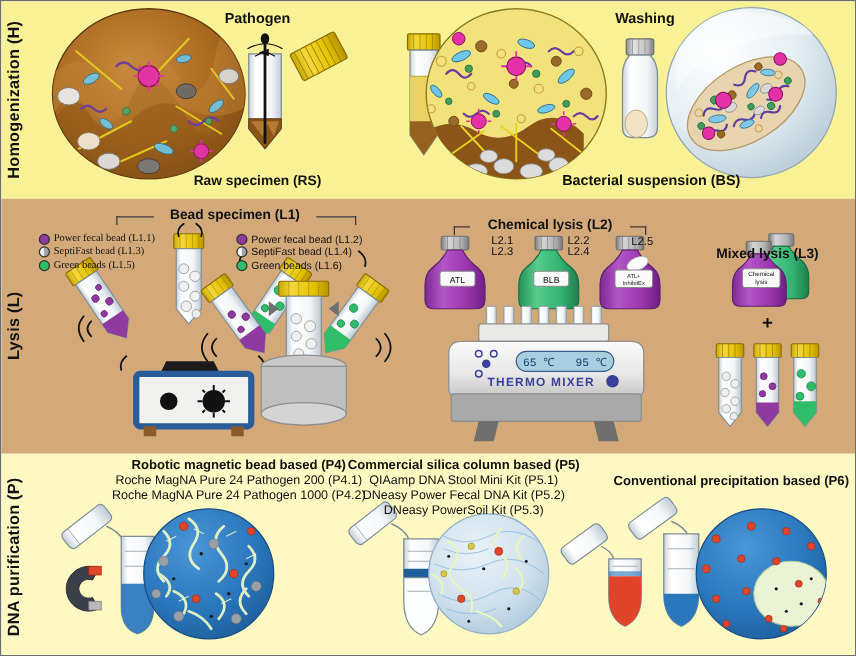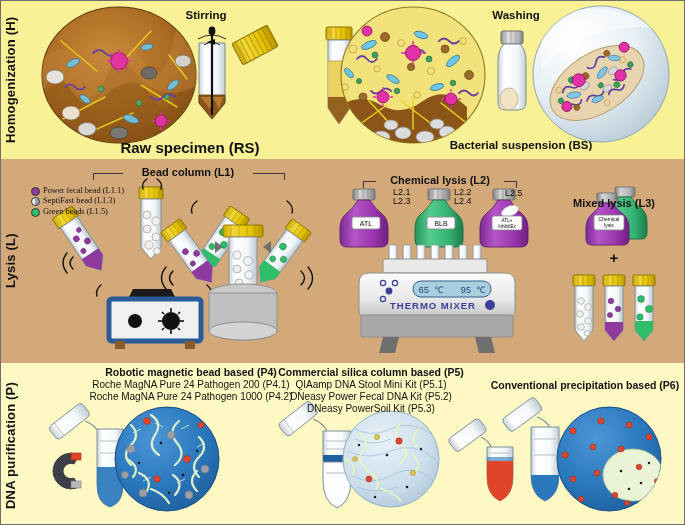--- a/index.html
+++ b/index.html
@@ -320,23 +320,23 @@
               <circle cx="558" cy="86" r="5" fill="#e332a8" stroke="#8d1060" stroke-width=".8"></circle>
               <circle cx="638" cy="66" r="5" fill="#e332a8" stroke="#8d1060" stroke-width=".8"></circle>
             </g>
           </g>
           <path d="M540 18 q60-24 120 10 -40-6-78 10 -30 12-42 34z" fill="#ffffff" opacity=".45"></path>
         </g>
       </g>
     </svg>
 
     <div class="sidelabel nosel" id="lbl-h">Homogenization (H)</div>
-    <div class="ttl nosel" style="left:150px;top:8px;width:110px;font-size:11.5px;">Stirring</div>
+    <div class="ttl nosel" style="left:150px;top:8px;width:110px;font-size:11.5px;">Pathogen</div>
     <div class="ttl nosel" style="left:455px;top:8px;width:120px;font-size:11.5px;">Washing</div>
-    <div class="ttl nosel" style="left:94px;top:138px;width:190px;font-size:15px;">Raw specimen (RS)</div>
+    <div class="ttl nosel" style="left:110px;top:138px;width:190px;font-size:11px;">Raw specimen (RS)</div>
     <div class="ttl nosel" style="left:405px;top:138px;width:230px;font-size:11.5px;">Bacterial suspension (BS)</div>
   </div>
 
   <div class="band" id="band-l">
     <svg width="685" height="204" viewBox="0 0 685 204">
       <defs>
         <linearGradient id="gTube2" x1="0" y1="0" x2="1" y2="0">
           <stop offset="0%" stop-color="#c4cfd6"></stop>
             <stop offset="20%" stop-color="#ffffff"></stop>
           <stop offset="68%" stop-color="#f2f6f8"></stop>
@@ -647,34 +647,48 @@
           <g fill="#2fbd6a" stroke="#1a7a42" stroke-width=".5">
             <circle cx="640" cy="140" r="3.4"></circle>
               <circle cx="648" cy="150" r="3.6"></circle>
               <circle cx="639" cy="158" r="3.2"></circle>
           </g>
         </g>
       </g>
     </svg>
 
     <div class="bracket" style="left:92px;top:14px;width:190px;"></div>
-    <div class="ttl nosel" style="left:122px;top:7px;width:130px;font-size:11px;background:#d3a97a;">Bead column (L1)</div>
+    <div class="ttl nosel" style="left:122px;top:7px;width:130px;font-size:11px;background:#d3a97a;">Bead specimen (L1)</div>
 
     <div class="legend" style="left:30px;top:27px;font-family:Liberation Serif, serif;">
       <div class="row">
           <span class="dot d-purple"></span>
           <span>Power fecal bead (L1.1)</span>
         </div>
       <div class="row">
           <span class="dot d-septi"></span>
           <span>SeptiFast bead (L1.3)</span>
         </div>
       <div class="row">
           <span class="dot d-green"></span>
           <span>Green beads (L1.5)</span>
+        </div>
+    </div>
+    <div class="legend" style="left:188px;top:27px;">
+      <div class="row">
+          <span class="dot d-purple"></span>
+          <span>Power fecal bead (L1.2)</span>
+        </div>
+      <div class="row">
+          <span class="dot d-septi"></span>
+          <span>SeptiFast bead (L1.4)</span>
+        </div>
+      <div class="row">
+          <span class="dot d-green"></span>
+          <span>Green beads (L1.6)</span>
         </div>
     </div>
 
     <div class="bracket" style="left:362px;top:22px;width:152px;"></div>
     <div class="ttl nosel" style="left:375px;top:15px;width:128px;font-size:11px;background:#d3a97a;">Chemical lysis (L2)</div>
 
     <div class="nosel" style="position:absolute;left:392px;top:29px;font-size:9px;line-height:9.4px;color:#111;text-align:center;">
       <div>L2.1</div>
       <div>L2.3</div>
     </div>

